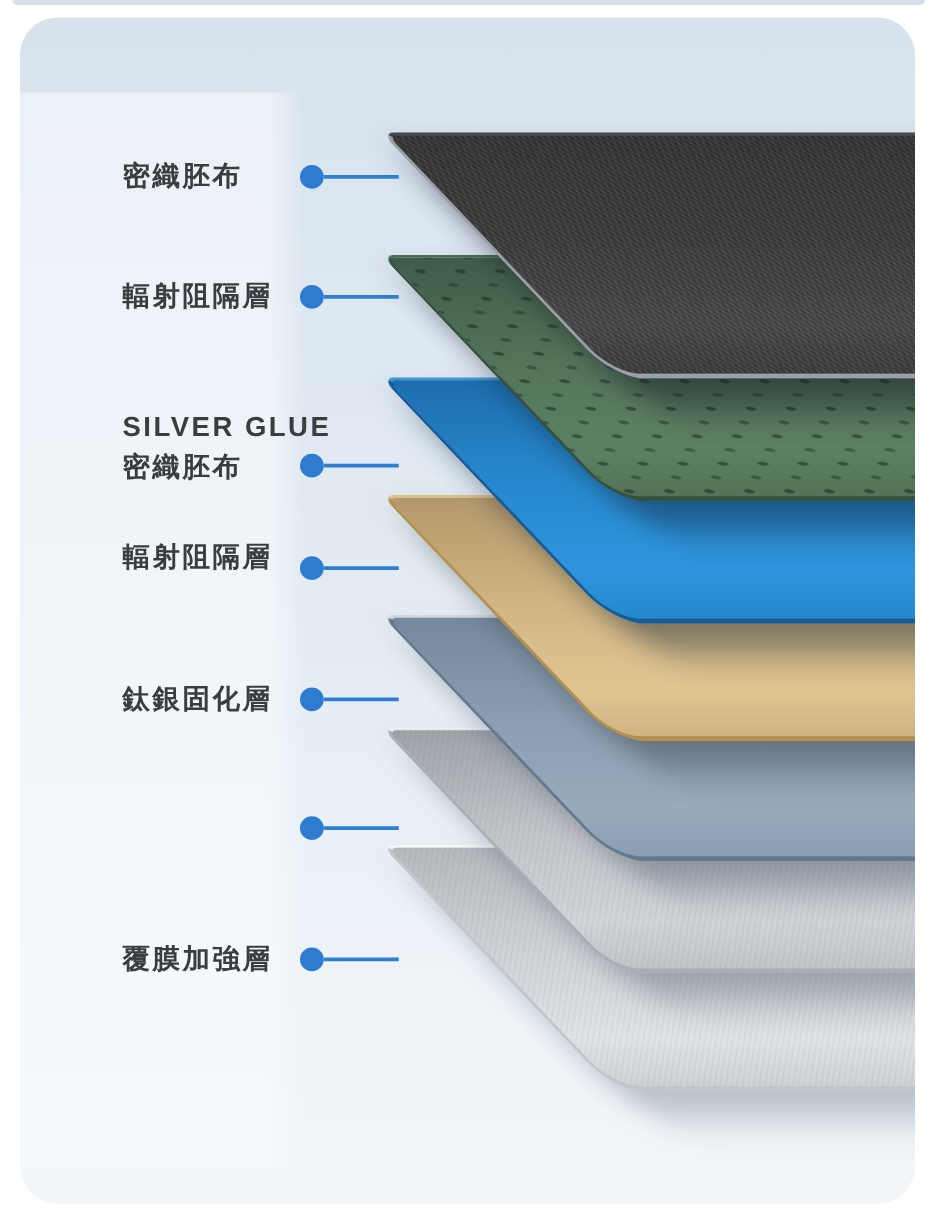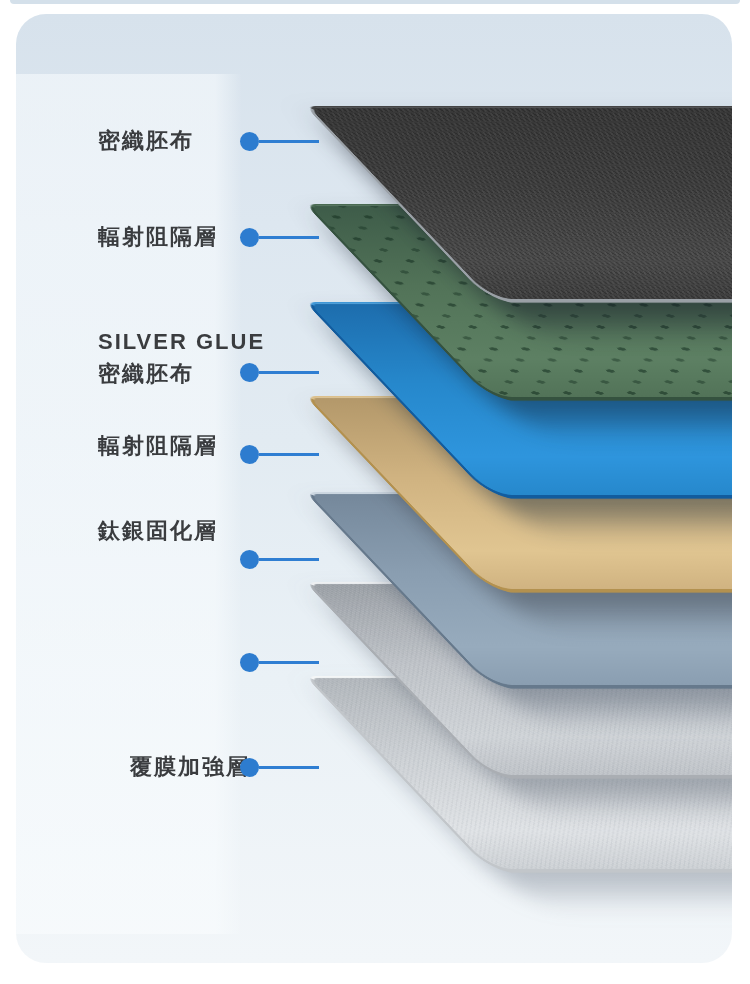--- a/index.html
+++ b/index.html
@@ -111,32 +111,32 @@
         <span class="dot"></span>
         <span class="line"></span>
       </div>
       <div class="label-row" style="top: 416px;">
         <div class="label-line">輻射阻隔層</div>
       </div>
       <div class="connector" style="top: 431px;">
         <span class="dot"></span>
         <span class="line"></span>
       </div>
-      <div class="label-row" style="top: 501px;">
+      <div class="label-row" style="top: 529px;">
         <div class="label-line">鈦銀固化層</div>
       </div>
       <div class="connector" style="top: 536px;">
         <span class="dot"></span>
         <span class="line"></span>
       </div>
       <div class="connector" style="top: 639px;">
         <span class="dot"></span>
         <span class="line"></span>
       </div>
-      <div class="label-row" style="top: 737px; margin-left: 32px;">
+      <div class="label-row" style="top: 737px;">
         <div class="label-line">覆膜加強層</div>
       </div>
       <div class="connector" style="top: 744px;">
         <span class="dot"></span>
         <span class="line"></span>
       </div>
     </div>
 </div>
 
 </body></html>

